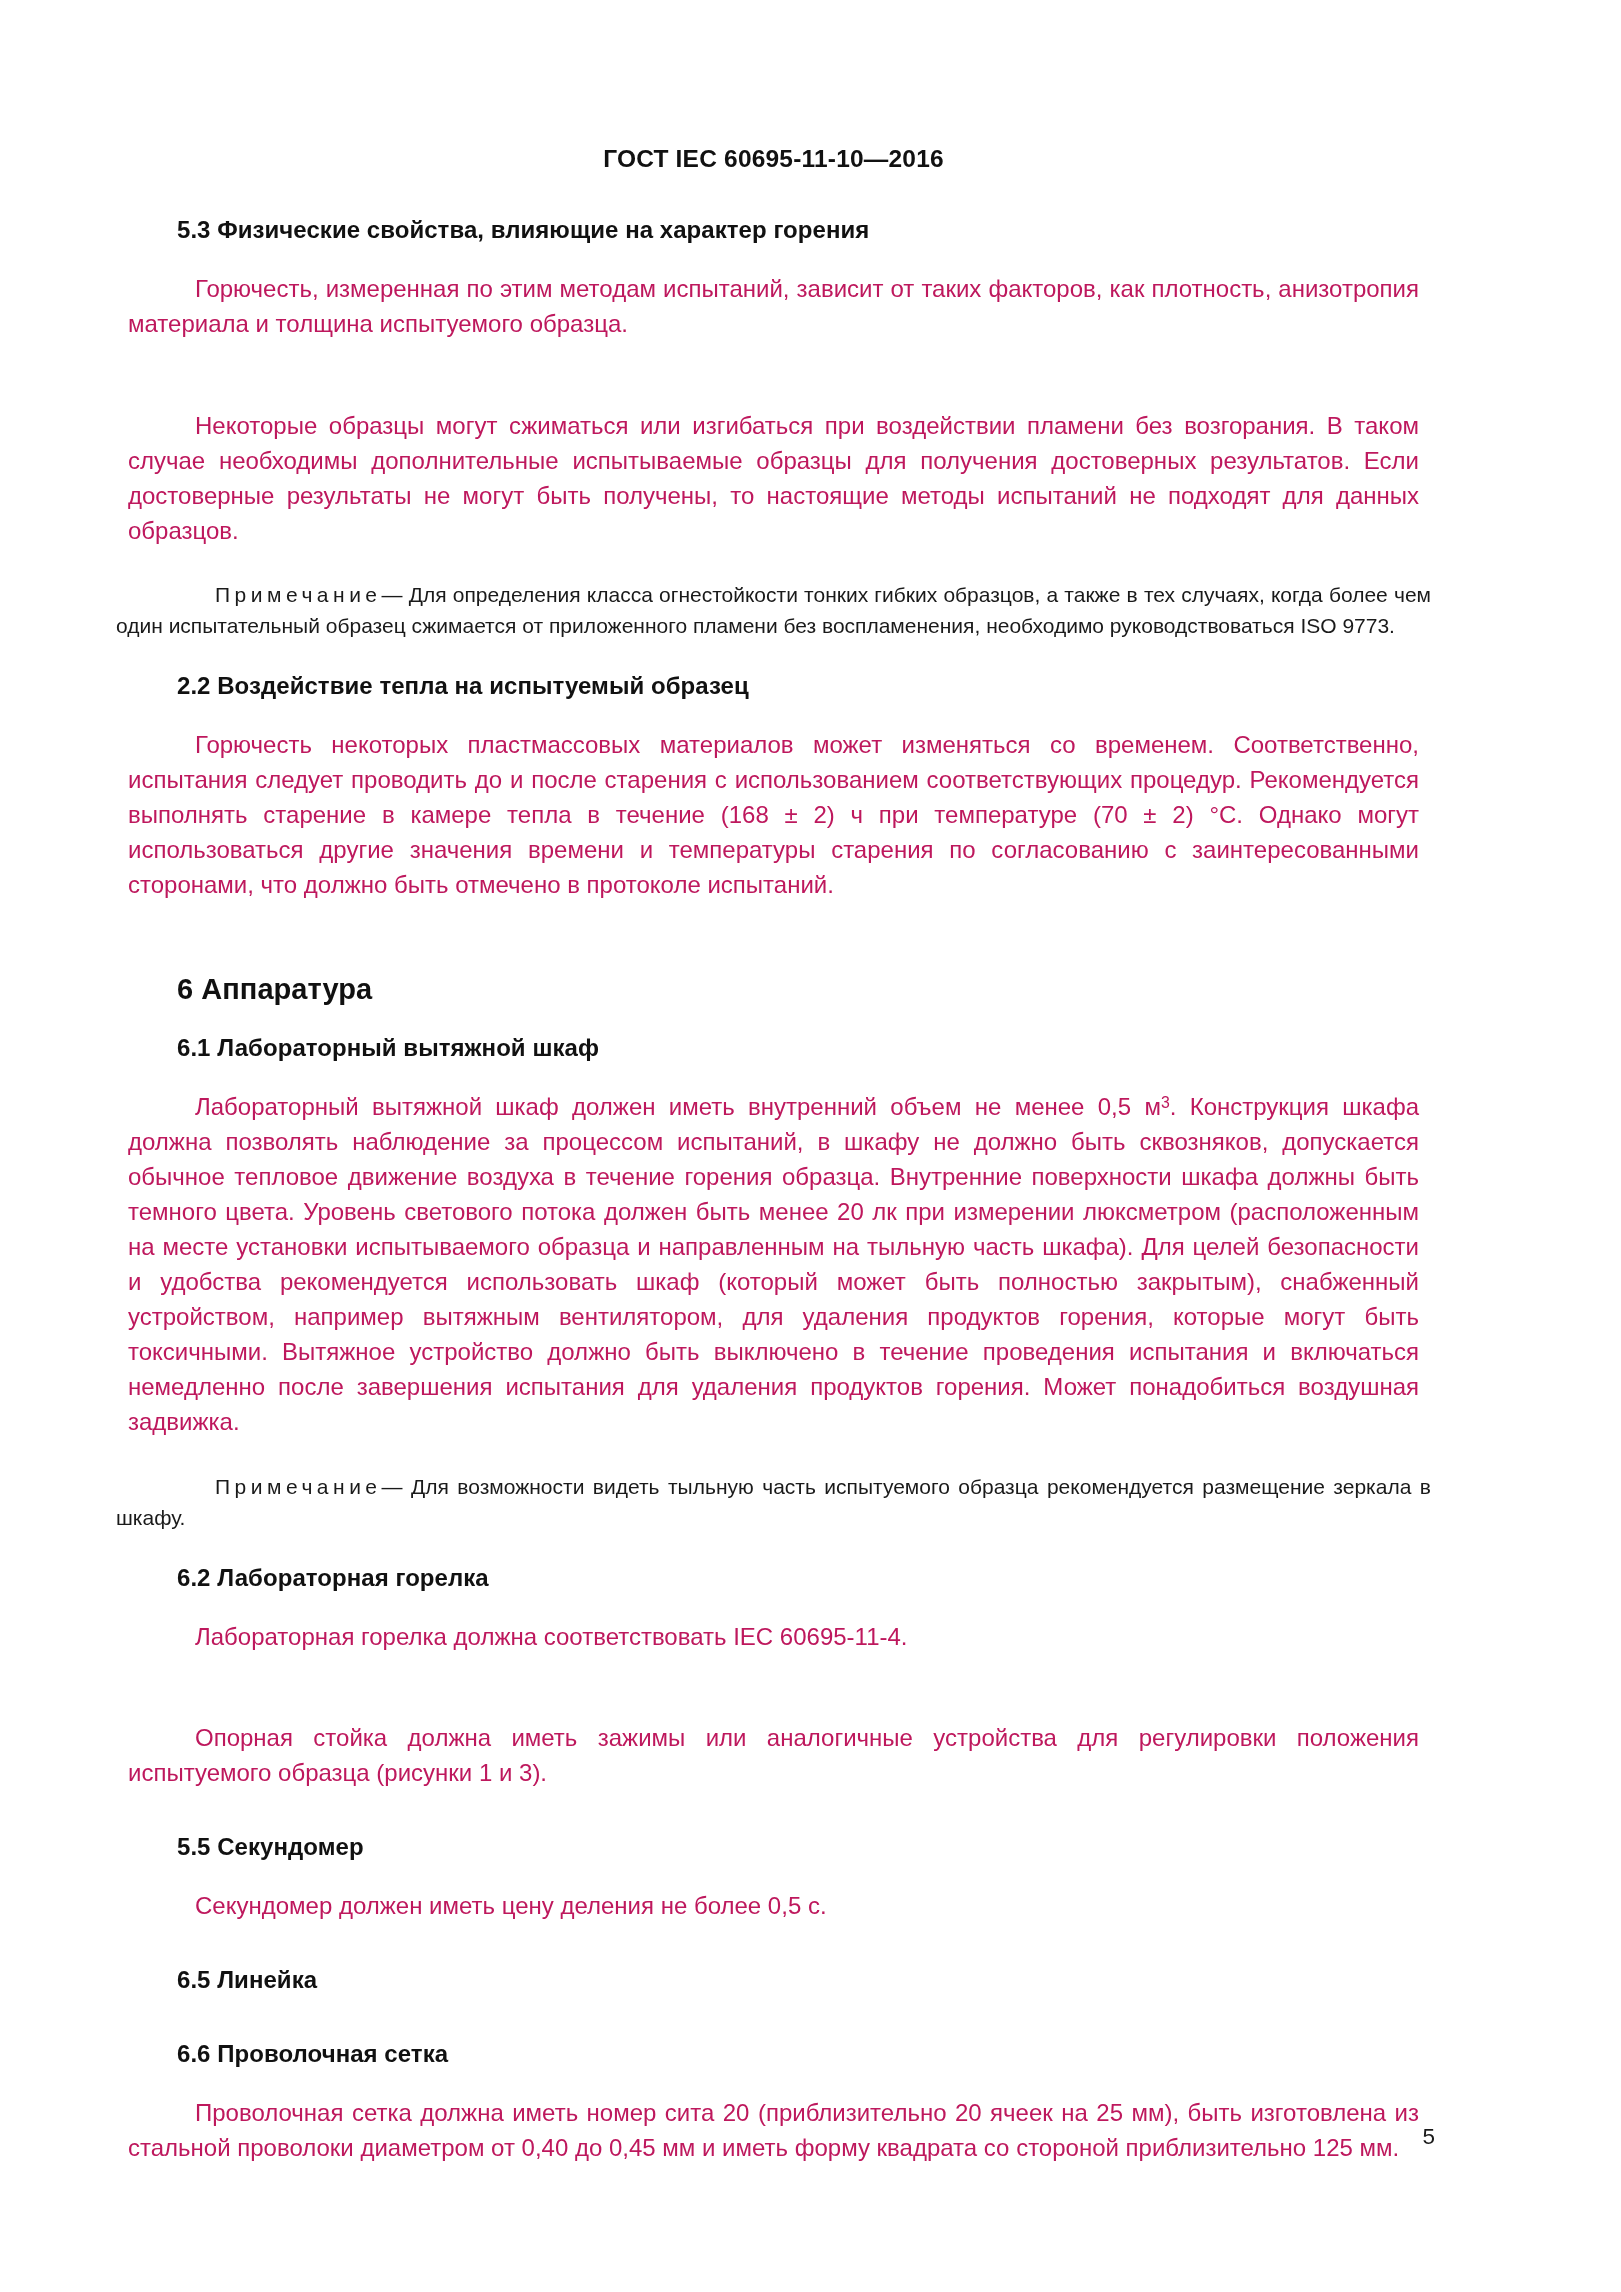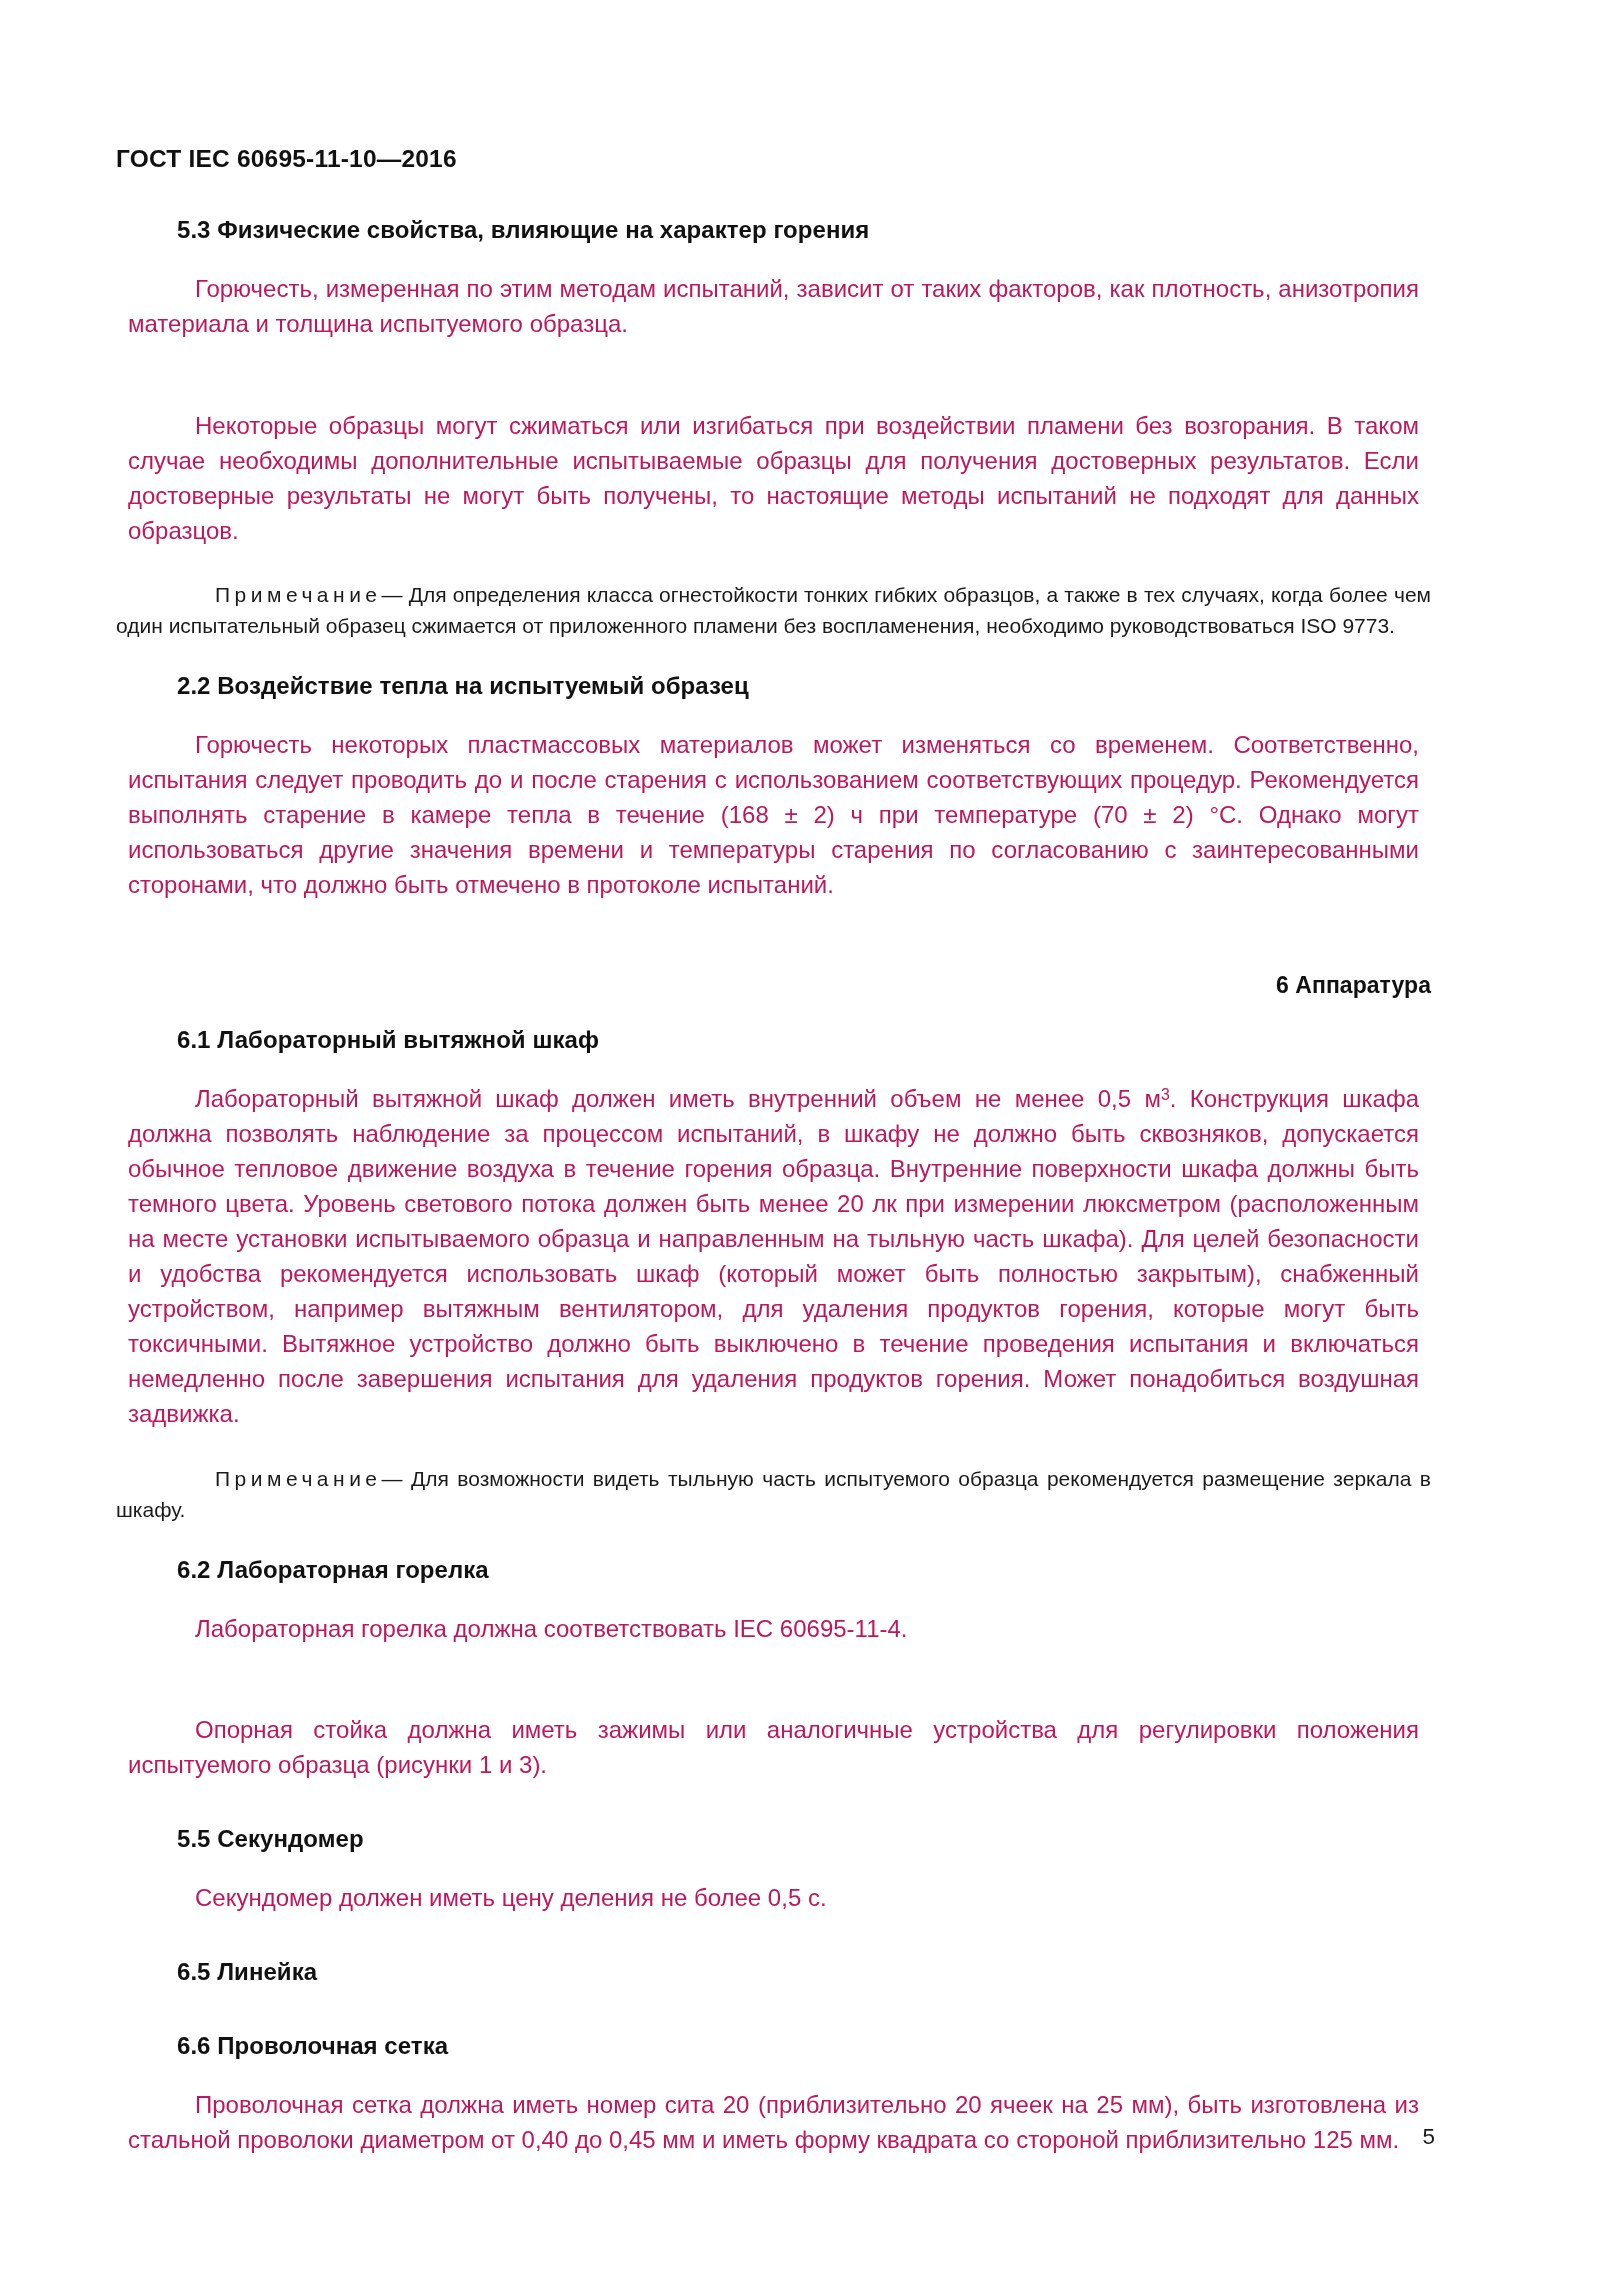--- a/index.html
+++ b/index.html
@@ -19,21 +19,21 @@
     box-sizing: border-box;
     overflow: hidden;
   }
 
   
   .running-header {
     position: absolute;
     top: 145px;
     left: 116px;
     right: 190px;
-    text-align: left;
+    text-align: center;
     font-size: 24.5px;
     font-weight: bold;
     letter-spacing: 0.2px;
     color: #111111;
     white-space: nowrap;
   }
 
   
   .content {
     position: absolute;
@@ -49,27 +49,26 @@
     font-weight: bold;
     line-height: 1.30;
     text-indent: 61px;
     color: #111111;
     letter-spacing: 0.05px;
   }
 
   h2.clause-heading {
     margin: 0;
     padding: 0;
-    font-size: 23px;
+    font-size: 29px;
     font-weight: bold;
     line-height: 1.30;
     text-indent: 61px;
     color: #111111;
     letter-spacing: 0.05px;
-    text-align: right;
   }
 
   p.body-par {
     margin: 12px;
     padding: 0;
     font-size: 24px;
     line-height: 35px;
     text-align: justify;
     text-indent: 67px;
     color: #be185d;

